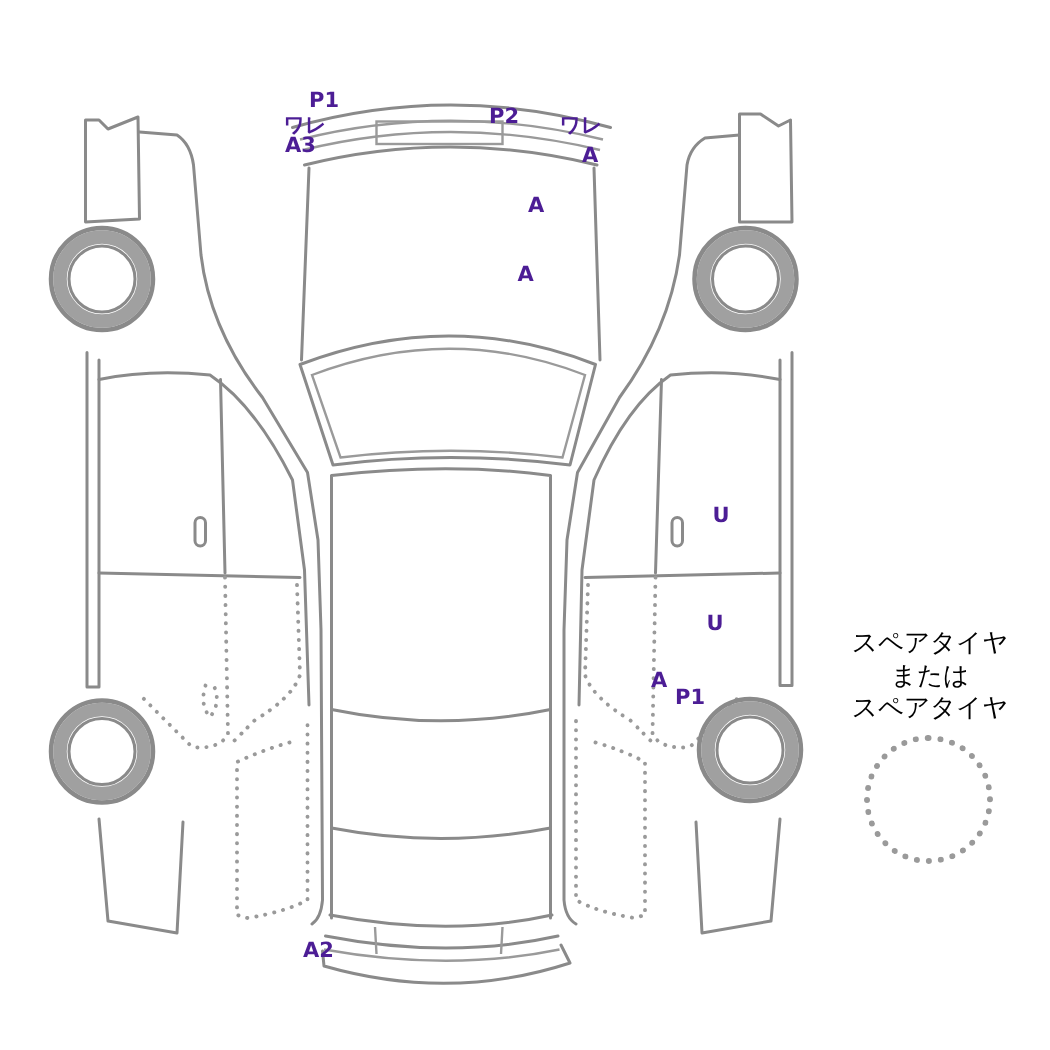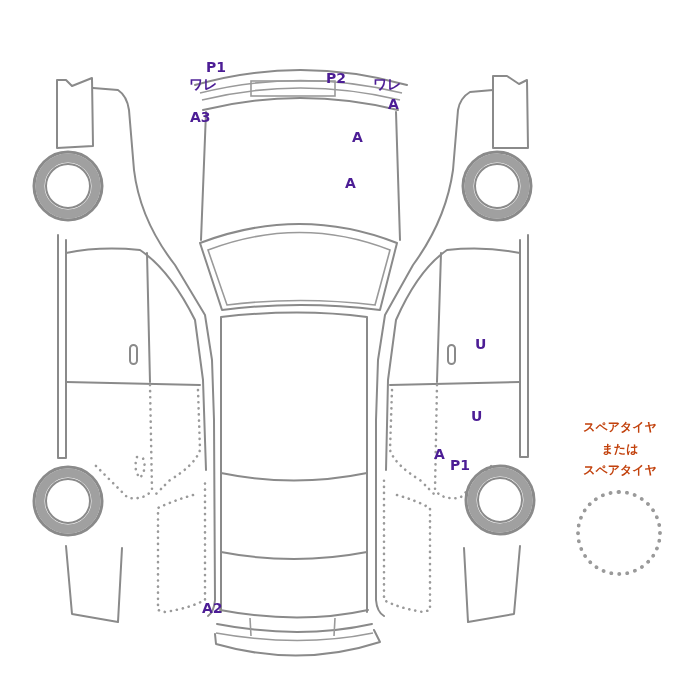--- a/index.html
+++ b/index.html
@@ -8,21 +8,21 @@
   #diagram { position: absolute; left: 0; top: 0; width: 700px; height: 700px; }
   .stroke { fill: none; stroke: #8a8a8a; stroke-width: 2; stroke-linejoin: round; stroke-linecap: round; }
   .stroke-thin { fill: none; stroke: #9a9a9a; stroke-width: 1.6; }
   .dots { fill: none; stroke: #9a9a9a; stroke-width: 2.6; stroke-dasharray: 0.1 6; stroke-linecap: round; }
   .tire-outer { fill: none; stroke: #8a8a8a; stroke-width: 3; }
   .tire-ring  { fill: none; stroke: #a0a0a0; stroke-width: 9; }
   .tire-inner { fill: #ffffff; stroke: #8a8a8a; stroke-width: 2; }
   .label { position: absolute; font-weight: bold; font-size: 14px; color: #4c1d95;
            line-height: 1; white-space: nowrap; }
   .spare-text { position: absolute; left: 560px; width: 120px; text-align: center;
-                font-weight: bold; font-size: 12px; color: #c2410c; line-height: 1; }
+                font-weight: normal; font-size: 17px; color: #000000; line-height: 1; }
   .spare-circle { position: absolute; left: 576px; top: 490px; width: 86px; height: 86px;
                   border-radius: 50%; border: 4px dotted #9a9a9a; box-sizing: border-box; }
 </style>
 </head>
 <body>
 
 <svg id="diagram" viewBox="0 0 700 700" xmlns="http://www.w3.org/2000/svg">
 
   <g>
 
@@ -104,38 +104,38 @@
       <circle class="tire-inner" cx="500" cy="500" r="22"></circle>
     </g>
   </g>
 </svg>
 
 <div>
   <span class="label" style="left:206px;top:60px;">P1</span>
   <span class="label" style="left:326px;top:71px;">P2</span>
   <span class="label" style="left:189px;top:77px;">ワレ</span>
   <span class="label" style="left:373px;top:77px;">ワレ</span>
-  <span class="label" style="left:190px;top:110px;">A3</span>
+  <span class="label" style="left:190px;top:90px;">A3</span>
   <span class="label" style="left:388px;top:97px;">A</span>
 </div>
 
 <div>
   <span class="label" style="left:352px;top:130px;">A</span>
   <span class="label" style="left:345px;top:176px;">A</span>
 </div>
 
 <div>
   <span class="label" style="left:475px;top:337px;">U</span>
   <span class="label" style="left:471px;top:409px;">U</span>
   <span class="label" style="left:434px;top:447px;">A</span>
   <span class="label" style="left:450px;top:458px;">P1</span>
 </div>
 
 <div>
-  <span class="label" style="left:202px;top:601px;">A2</span>
+  <span class="label" style="left:202px;top:627px;">A2</span>
 </div>
 
 <div>
   <div class="spare-text" style="top:421px;">スペアタイヤ</div>
   <div class="spare-text" style="top:443px;">または</div>
   <div class="spare-text" style="top:464px;">スペアタイヤ</div>
   <div class="spare-circle"></div>
 </div>
 
 </body></html>

